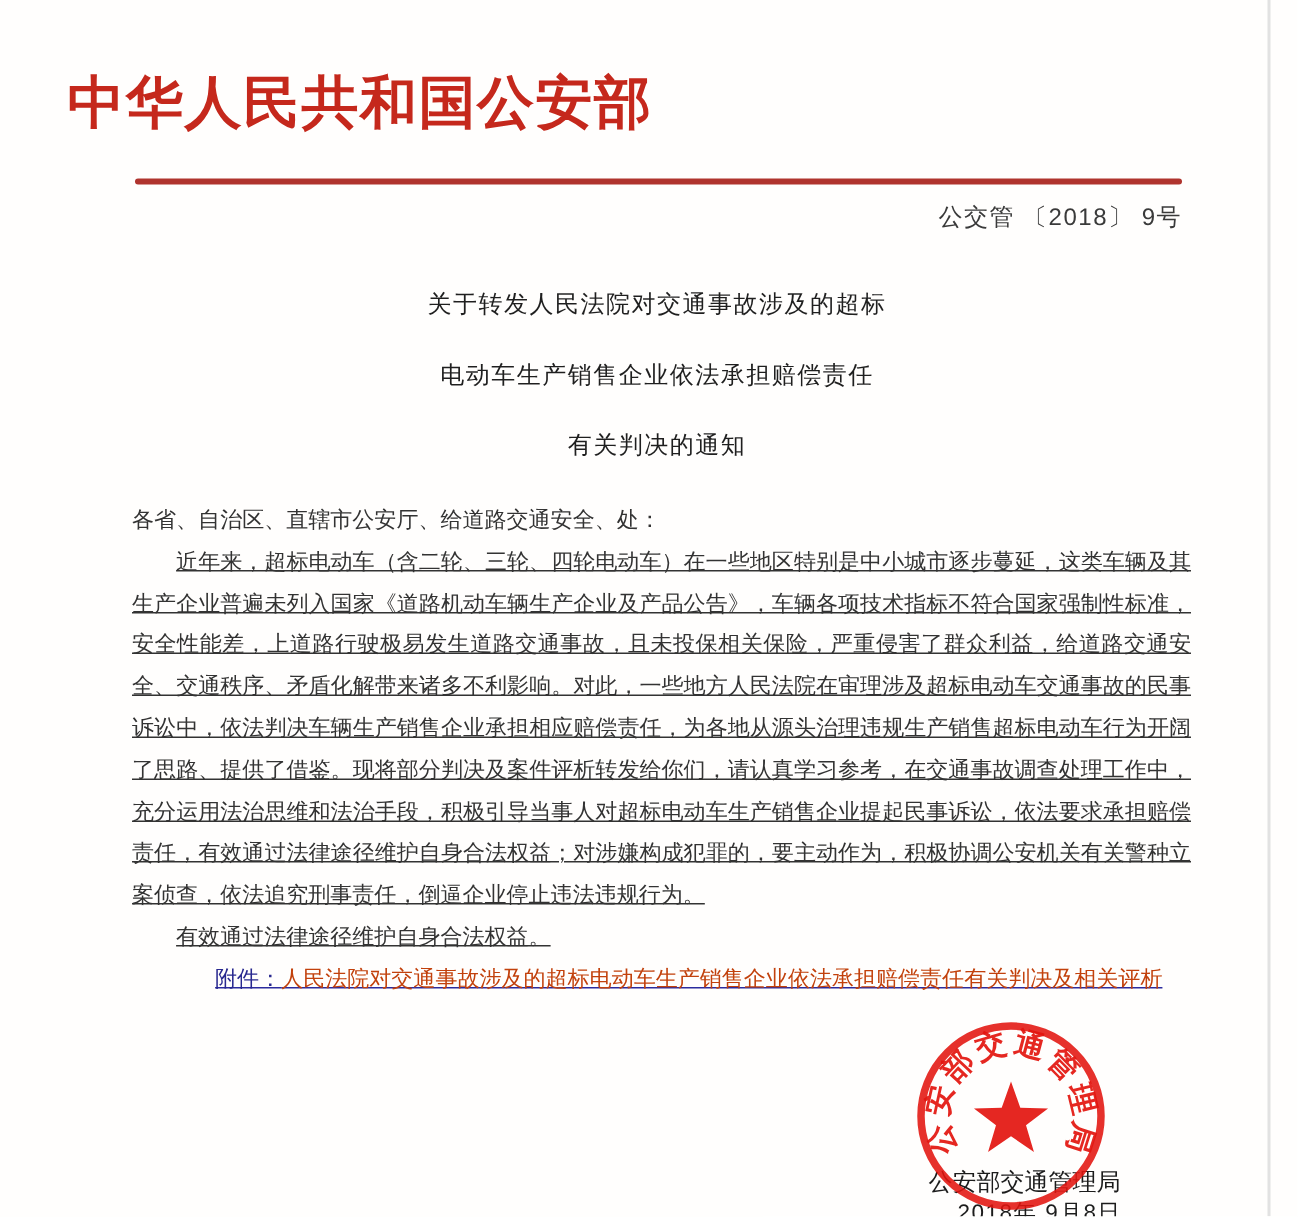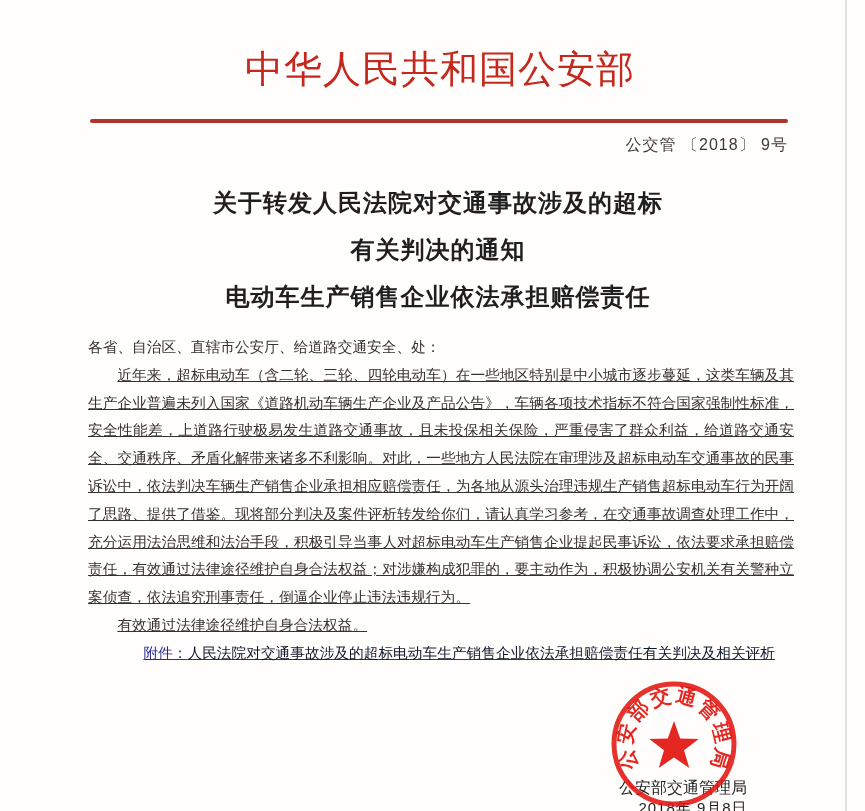--- a/index.html
+++ b/index.html
@@ -10,53 +10,52 @@
     background:#fffefd;
     overflow:hidden;
     font-family:"Liberation Serif","DejaVu Serif",serif;
   }
   .right-rule{
     position:absolute;top:0;left:845px;width:2px;height:811px;
     background:#e2e2e2;
   }
   .letterhead{
     position:absolute;top:48px;left:45px;width:790px;
-    text-align:center;
     font-size:38px;line-height:1.15;
     color:#c5281c;
     letter-spacing:1px;
-    font-weight:400;
+    font-weight:700;
   }
   .red-rule{
     position:absolute;top:119px;left:90px;width:698px;height:4px;
     background:#b0342e;border-radius:2px;
   }
   .doc-number{
     position:absolute;top:135px;left:0;width:788px;
     text-align:right;
     font-size:16px;color:#3a3a3a;letter-spacing:1px;
     font-family:Liberation Sans, sans-serif;
   }
   .doc-title{
     position:absolute;top:180px;left:88px;width:700px;
     text-align:center;
-    font-size:24px;font-weight:bold;color:#1f1f1f;
+    font-size:16px;font-weight:normal;color:#1f1f1f;
     line-height:47px;letter-spacing:1px;
   }
   .body-text{
     position:absolute;top:334px;left:88px;width:706px;
     font-size:14.7px;line-height:27.8px;color:#333333;
     text-align:justify;
     font-family:"Liberation Sans","DejaVu Sans",sans-serif;
   }
   .body-text p{margin:0;padding:0;}
   .indent{text-indent:2em;text-decoration:underline;}
   .attachment{color:#2b2b9e;}
   .attachment .att-label{color:#28288f;margin-left:26px;}
-  .attachment .att-link{color:#0f172a;cursor:pointer;}
+  .attachment .att-link{color:#c2410c;cursor:pointer;}
   .seal-svg{
     position:absolute;top:674px;left:604px;width:140px;height:140px;
     z-index:3;
   }
   .signature{
     position:absolute;top:778px;left:610px;width:146px;
     text-align:center;
     font-size:16px;color:#1c1c1c;z-index:2;
     font-family:"Liberation Sans","DejaVu Sans",sans-serif;
   }
@@ -75,22 +74,22 @@
   <div class="right-rule"></div>
 
   <div class="letterhead">中华人民共和国公安部</div>
 
   <div class="red-rule"></div>
 
   <div class="doc-number">公交管 〔2018〕 9号</div>
 
   <div class="doc-title">
     <div>关于转发人民法院对交通事故涉及的超标</div>
+    <div>电动车生产销售企业依法承担赔偿责任</div>
     <div>有关判决的通知</div>
-    <div>电动车生产销售企业依法承担赔偿责任</div>
   </div>
 
   <div class="body-text">
     <p class="salutation">各省、自治区、直辖市公安厅、给道路交通安全、处：</p>
     <p class="indent">近年来，超标电动车（含二轮、三轮、四轮电动车）在一些地区特别是中小城市逐步蔓延，这类车辆及其生产企业普遍未列入国家《道路机动车辆生产企业及产品公告》，车辆各项技术指标不符合国家强制性标准，安全性能差，上道路行驶极易发生道路交通事故，且未投保相关保险，严重侵害了群众利益，给道路交通安全、交通秩序、矛盾化解带来诸多不利影响。对此，一些地方人民法院在审理涉及超标电动车交通事故的民事诉讼中，依法判决车辆生产销售企业承担相应赔偿责任，为各地从源头治理违规生产销售超标电动车行为开阔了思路、提供了借鉴。现将部分判决及案件评析转发给你们，请认真学习参考，在交通事故调查处理工作中，充分运用法治思维和法治手段，积极引导当事人对超标电动车生产销售企业提起民事诉讼，依法要求承担赔偿责任，有效通过法律途径维护自身合法权益；对涉嫌构成犯罪的，要主动作为，积极协调公安机关有关警种立案侦查，依法追究刑事责任，倒逼企业停止违法违规行为。</p>
     <p class="indent">有效通过法律途径维护自身合法权益。</p>
     <p class="indent attachment">
       <span class="att-label">附件：</span><span class="att-link">人民法院对交通事故涉及的超标电动车生产销售企业依法承担赔偿责任有关判决及相关评析</span>
     </p>
   </div>

